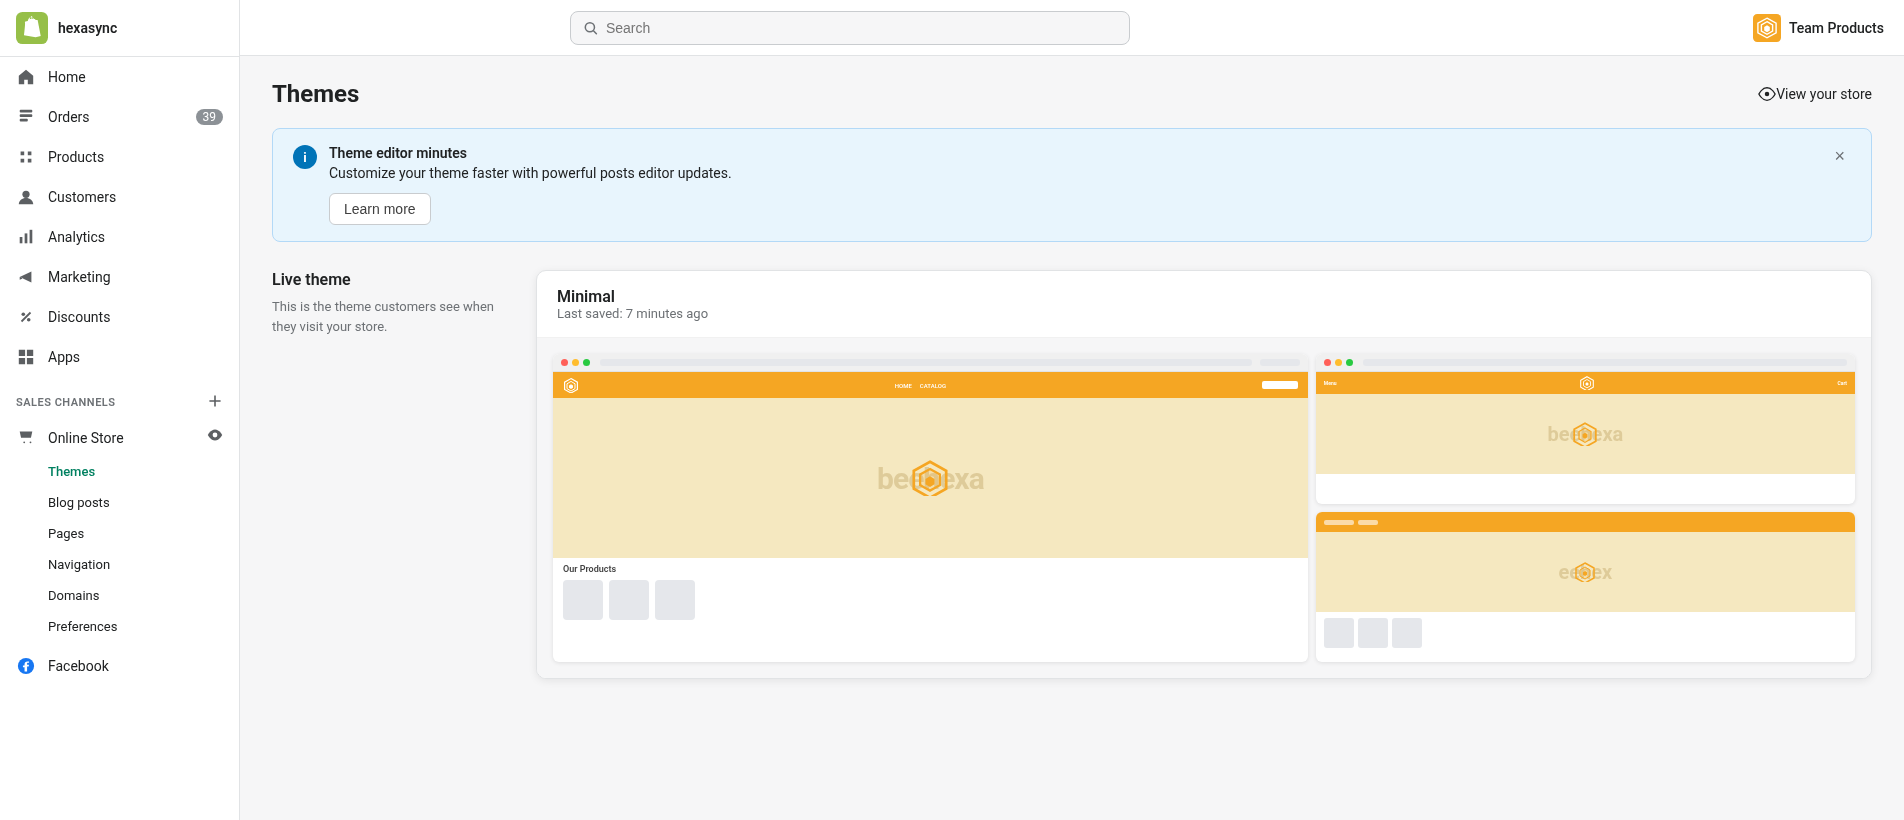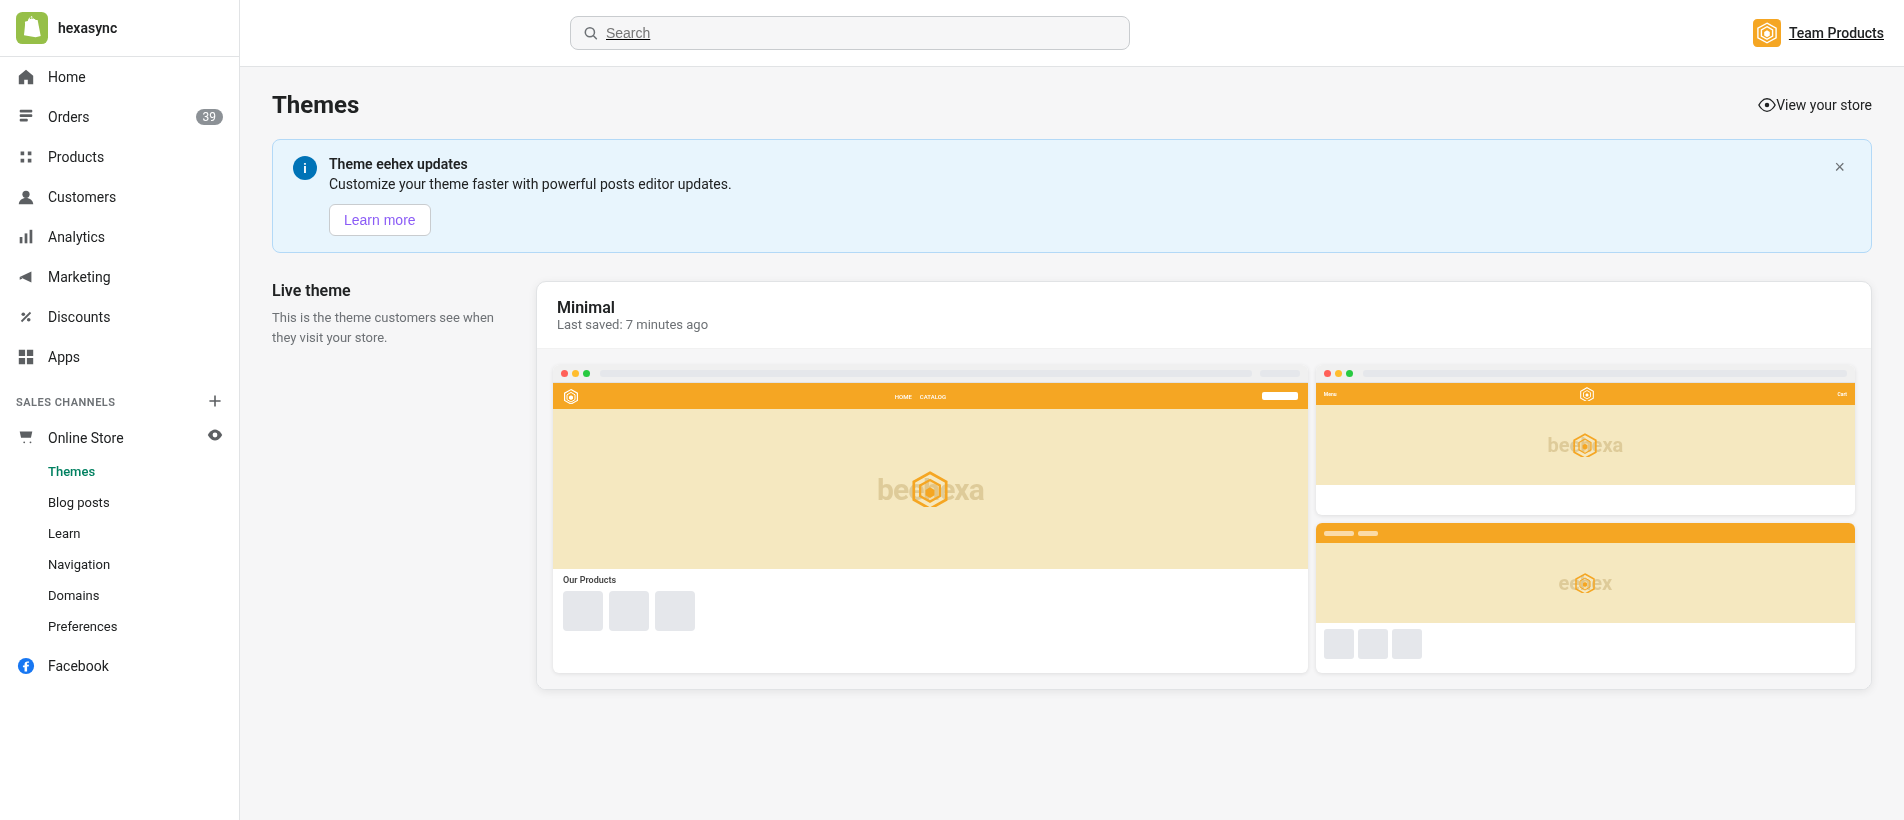--- a/index.html
+++ b/index.html
@@ -94,22 +94,21 @@
     }
 
     
     .topbar {
       background: #fff;
       border-bottom: 1px solid #e1e3e5;
       padding: 8px 20px;
       display: flex;
       align-items: center;
       gap: 4px;
-      height: 67px;
-      text-decoration: underline;
+      height: 56px;
     }
     .search-bar {
       flex: 1;
       max-width: 560px;
       display: flex;
       align-items: center;
       background: #f6f6f7;
       border: 1px solid #c9cccf;
       border-radius: 8px;
       padding: 8px 12px;
@@ -200,21 +199,21 @@
       color: #202223;
       margin-bottom: 12px;
     }
     .banner-btn {
       border: 1px solid #c9cccf;
       background: #fff;
       padding: 7px 14px;
       border-radius: 6px;
       font-size: 14px;
       cursor: pointer;
-      color: #8b5cf6;
+      color: #404040;
     }
     .banner-close {
       background: none;
       border: none;
       cursor: pointer;
       font-size: 18px;
       color: #6d7175;
       padding: 2px 6px;
       line-height: 1;
     }
@@ -530,21 +529,21 @@
         </svg>
     </span>
   </div>
   <div class="sub-item active">
     <span>Themes</span>
   </div>
   <div class="sub-item">
     <span>Blog posts</span>
   </div>
   <div class="sub-item">
-    <span>Learn</span>
+    <span>Pages</span>
   </div>
   <div class="sub-item">
     <span>Navigation</span>
   </div>
   <div class="sub-item">
     <span>Domains</span>
   </div>
   <div class="sub-item">
     <span>Preferences</span>
   </div>
@@ -592,21 +591,21 @@
             <path d="M1 10s3.5-7 9-7 9 7 9 7-3.5 7-9 7-9-7-9-7z" fill="none" stroke="#202223" stroke-width="1.5"></path>
             <circle cx="10" cy="10" r="2.5" fill="#202223"></circle>
           </svg>
         <span>View your store</span>
       </a>
     </div>
 
     <div class="banner">
       <div class="banner-info-icon">i</div>
       <div class="banner-content">
-        <div class="banner-title">Theme eehex updates</div>
+        <div class="banner-title">Theme editor minutes</div>
         <div class="banner-desc">Customize your theme faster with powerful posts editor updates.</div>
         <button class="banner-btn">Learn more</button>
       </div>
       <button class="banner-close">×</button>
     </div>
 
     <div class="live-theme-section">
       <div class="live-theme-info">
         <div class="live-theme-label">Live theme</div>
         <div class="live-theme-desc">This is the theme customers see when they visit your store.</div>

